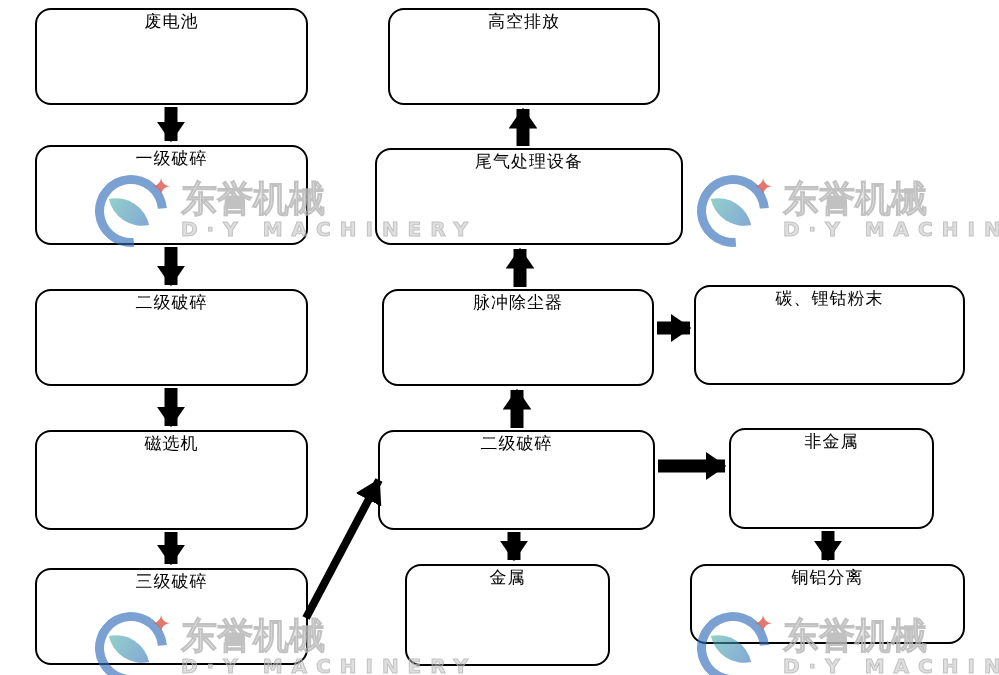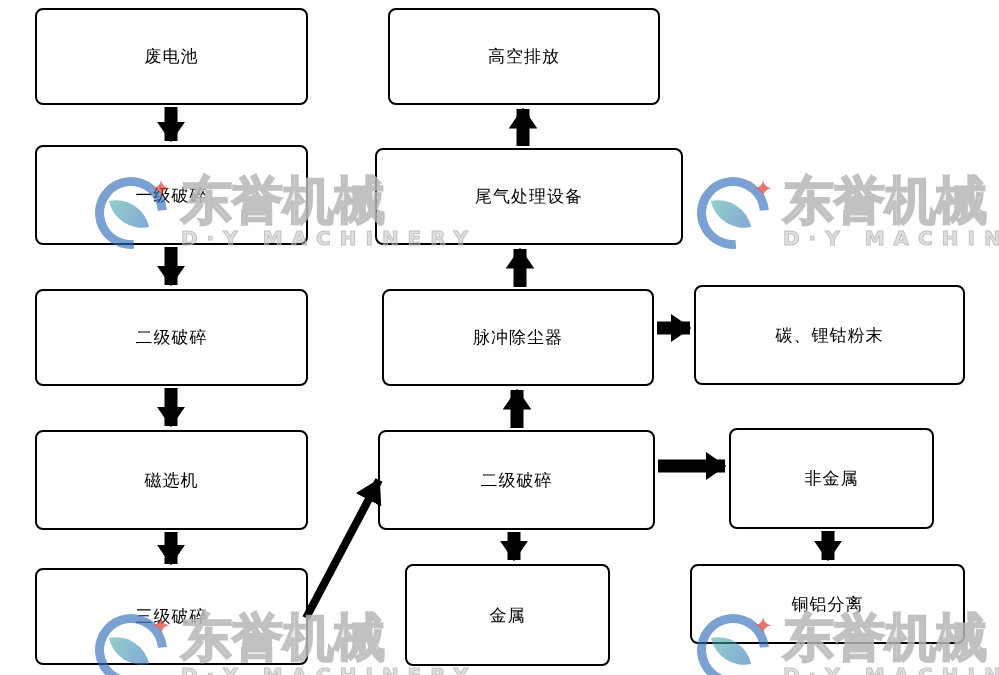--- a/index.html
+++ b/index.html
@@ -12,23 +12,23 @@
     height: 675px;
     background: #ffffff;
     overflow: hidden;
   }
 
   
   .node {
     position: absolute;
     background: #ffffff;
     border: 2.5px solid #000000;
-    border-radius: 8px;
+    border-radius: 16px;
     display: flex;
-    align-items: center;
+    align-items: flex-start;
     justify-content: center;
     font-size: 17px;
     letter-spacing: 1px;
     color: #000000;
     z-index: 1;
     text-align: center;
   }
 
   
   .arrows {
@@ -68,22 +68,22 @@
   .wm-star {
     position: absolute; right: -4px; top: 0;
     color: #d8453a;
     font-size: 24px;
     line-height: 1;
     font-family: "DejaVu Sans", sans-serif;
     opacity: 0.85;
   }
   .wm-text { display: flex; flex-direction: column; }
   .wm-brand {
-    font-size: 51px;
-    font-weight: bold;
+    font-size: 36px;
+    font-weight: normal;
     line-height: 1;
     color: rgba(195, 195, 195, 0.40);
     -webkit-text-stroke: 2px #b7b7b7;
     font-family: "Liberation Sans", "DejaVu Sans", sans-serif;
     white-space: nowrap;
   }
   .wm-sub {
     font-size: 20px;
     font-weight: bold;
     letter-spacing: 9px;

